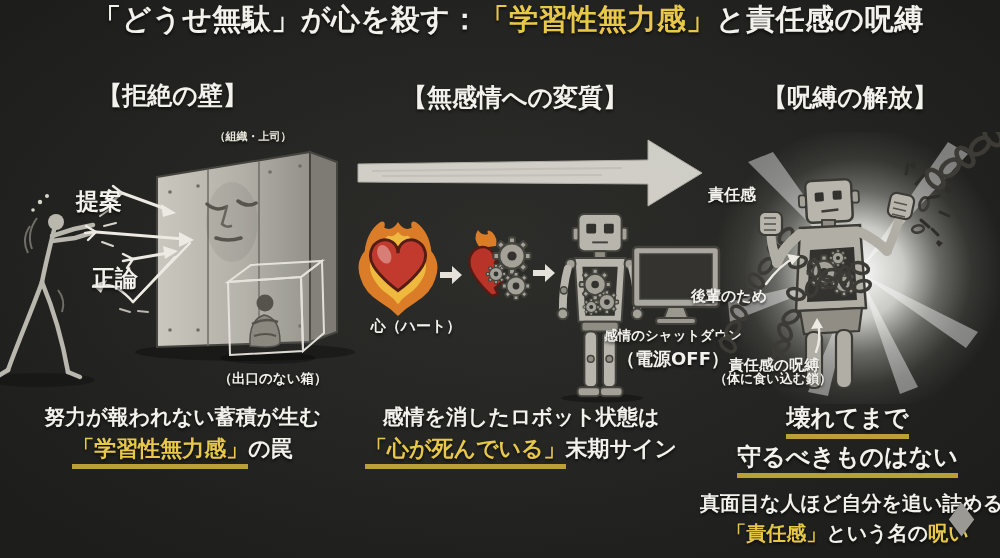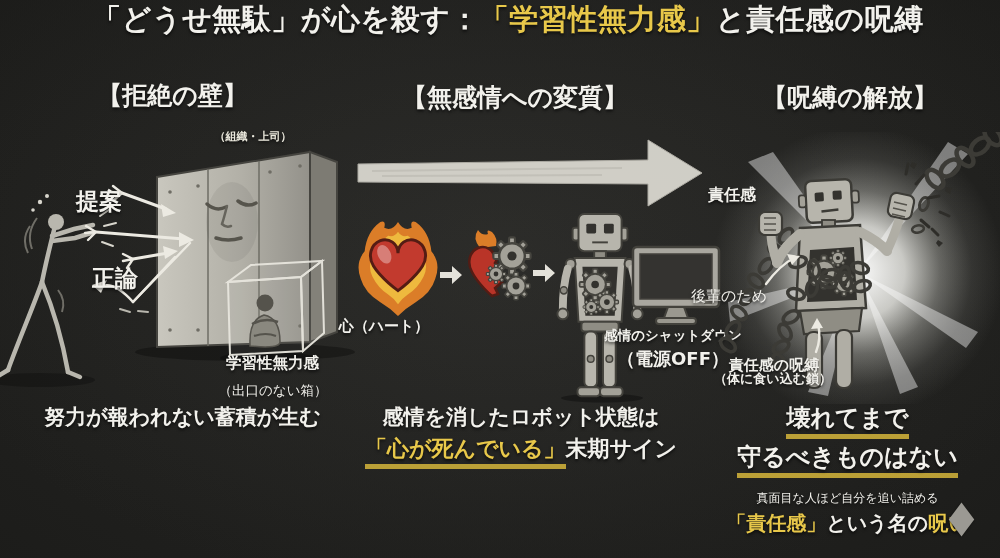--- a/index.html
+++ b/index.html
@@ -15,21 +15,21 @@
   .txt{white-space:nowrap;text-shadow:0 2px 3px rgba(0,0,0,0.65);}
   .ctr{text-align:center;}
   .title{font-size:29px;font-weight:bold;letter-spacing:0.5px;}
   .hdr{font-size:25px;font-weight:bold;}
   .lbl-sm{font-size:14px;font-weight:bold;color:#eceade;}
   .lbl-md{font-size:15.5px;font-weight:bold;color:#f2f1ec;}
   .yellow{color:#e8c84a;}
   .cap1{font-size:21px;font-weight:bold;line-height:1.45;}
   .cap2{font-size:22px;font-weight:bold;line-height:1.5;}
   .capbig{font-size:24px;font-weight:bold;line-height:1.35;}
-  .cap3{font-size:12px;font-weight:normal;}
+  .cap3{font-size:20px;font-weight:bold;}
   .cap4{font-size:20px;font-weight:bold;}
   .ulx{display:inline-block;border-bottom:5px solid rgba(208,178,58,0.88);padding-bottom:1px;line-height:1.2;font-family:Liberation Serif, serif;}
   .diamond{width:21px;height:21px;background:#9b9993;transform:rotate(45deg) skew(8deg,8deg);box-shadow:0 1px 2px rgba(0,0,0,0.5);}
   svg{display:block;}
 </style>
 </head>
 <body>
 
 <div id="canvas">
 
@@ -160,35 +160,34 @@
         <circle cx="265" cy="173" r="8.5" fill="#55534c"></circle>
         <path d="M252,194 q13,-7 26,-2" stroke="#55534c" stroke-width="2.5" fill="none"></path>
         <path d="M254,206 q12,-4 22,0" stroke="#55534c" stroke-width="2" fill="none"></path>
       </g>
     </g>
   </svg>
 
   <div class="abs txt lbl-sm ctr" style="left:193px;top:129px;width:120px;font-size:11px;">（組織・上司）</div>
   <div class="abs txt" style="left:76px;top:186px;font-size:23px;font-weight:bold;">提案</div>
   <div class="abs txt" style="left:92px;top:263px;font-size:23px;font-weight:bold;font-family:Liberation Serif, serif;">正論</div>
-  <div class="abs txt lbl-md ctr" style="left:205px;top:353px;width:135px;">学習性無力感</div>
-  <div class="abs txt ctr" style="left:198px;top:382px;width:150px;font-size:13.5px;font-weight:normal;">（出口のない箱）</div>
+  <div class="abs txt ctr" style="left:198px;top:370px;width:150px;font-size:13.5px;font-weight:bold;">（出口のない箱）</div>
 
   <svg class="abs" style="left:352px;top:134px;" width="356" height="80" viewBox="0 0 356 80">
     <path d="M6,30 L296,26 L296,6 L350,39 L296,72 L296,50 L6,48 Z" fill="#d9d7cf" stroke="#b4b2aa" stroke-width="1" opacity="0.95"></path>
     <path d="M20,37 L270,34 M30,42 L250,41" stroke="#b9b7af" stroke-width="2" opacity="0.6"></path>
   </svg>
 
   <svg class="abs" style="left:350px;top:218px;" width="96" height="102" viewBox="0 0 96 104">
     <path d="M48,4 Q54,14 62,10 Q60,2 66,4 Q80,14 82,34 Q92,46 86,62 Q82,76 66,86 Q56,92 48,100 Q40,92 30,86 Q14,76 10,62 Q4,46 14,34 Q16,14 30,4 Q36,2 34,10 Q42,14 48,4 Z" fill="#db7d28"></path>
     <path d="M48,14 Q52,20 58,18 Q70,26 72,38 Q80,48 74,60 Q68,72 58,78 Q52,82 48,88 Q44,82 38,78 Q28,72 22,60 Q16,48 24,38 Q26,26 38,18 Q44,20 48,14 Z" fill="#eeb93e"></path>
     <path d="M48,36 C48,26 39,20 30,23 C20,27 17,39 23,49 C31,62 48,74 48,74 C48,74 65,62 73,49 C79,39 76,27 66,23 C57,20 48,26 48,36 Z" fill="#c23a2e" stroke="#541c14" stroke-width="3"></path>
     <ellipse cx="34" cy="37" rx="6.5" ry="10" fill="rgba(255,255,255,0.35)" transform="rotate(-25 34 37)"></ellipse>
   </svg>
-  <div class="abs txt ctr" style="left:324px;top:317px;width:120px;font-size:15px;font-weight:bold;">心（ハート）</div>
+  <div class="abs txt ctr" style="left:356px;top:317px;width:120px;font-size:15px;font-weight:bold;">心（ハート）</div>
 
   <svg class="abs" style="left:437px;top:264px;" width="28" height="22" viewBox="0 0 26 22">
     <path d="M2,8 L14,8 L14,2 L24,11 L14,20 L14,14 L2,14 Z" fill="#e4e2da"></path>
   </svg>
 
   <svg class="abs" style="left:458px;top:226px;" width="78" height="84" viewBox="0 0 78 84">
     <path d="M20,4 Q24,10 30,8 Q28,2 34,6 Q40,12 38,20 L22,22 Q14,12 20,4 Z" fill="#db7d28"></path>
     <path d="M34,70 C34,70 20,58 14,46 C9,37 11,26 20,22 C28,19 35,24 36,30 L42,28 L37,37 L44,42 L38,49 L44,56 L37,62 L40,68 Z" fill="#b93428" stroke="#541c14" stroke-width="2.5"></path>
     <use href="#gear8" transform="translate(54,30) scale(1.35)"></use>
     <use href="#gear8" transform="translate(58,60) scale(1.0)"></use>
@@ -339,26 +338,27 @@
 
     <g stroke="#eceae2" stroke-width="2.4" fill="none" stroke-linecap="round">
       <path d="M78,152 Q92,133 106,126"></path>
       <path d="M112,124 L99,122 L104,133 Z" fill="#eceae2" stroke="none"></path>
       <path d="M128,220 C132,210 132,200 130,192"></path>
       <path d="M129,186 L123,197 L135,196 Z" fill="#eceae2" stroke="none"></path>
     </g>
   </svg>
 
   <div class="abs txt" style="left:708px;top:185px;font-size:16px;font-weight:bold;">責任感</div>
-  <div class="abs txt" style="left:691px;top:287px;font-size:15px;font-weight:normal;">後輩のため</div>
+  <div class="abs txt" style="left:691px;top:287px;font-size:15px;font-weight:bold;">後輩のため</div>
   <div class="abs txt ctr" style="left:698px;top:349px;width:152px;font-size:15px;font-weight:bold;margin-top:7px;">責任感の呪縛</div>
   <div class="abs txt ctr" style="left:684px;top:370px;width:178px;font-size:13px;font-weight:bold;">（体に食い込む鎖）</div>
 
   <div class="abs txt ctr" style="left:15px;top:402px;width:335px;">
     <div class="cap1">努力が報われない蓄積が生む</div>
+    <div class="cap2"><span class="yellow ulx">「学習性無力感」</span><span>の罠</span></div>
   </div>
 
   <div class="abs txt ctr" style="left:362px;top:402px;width:318px;">
     <div class="cap1">感情を消したロボット状態は</div>
     <div class="cap2"><span class="yellow ulx">「心が死んでいる」</span><span>末期サイン</span></div>
   </div>
 
   <div class="abs txt ctr" style="left:700px;top:402px;width:295px;">
     <div class="capbig"><span class="ulx">壊れてまで</span></div>
     <div class="capbig" style="margin-top:2px;"><span class="ulx">守るべきものはない</span></div>

